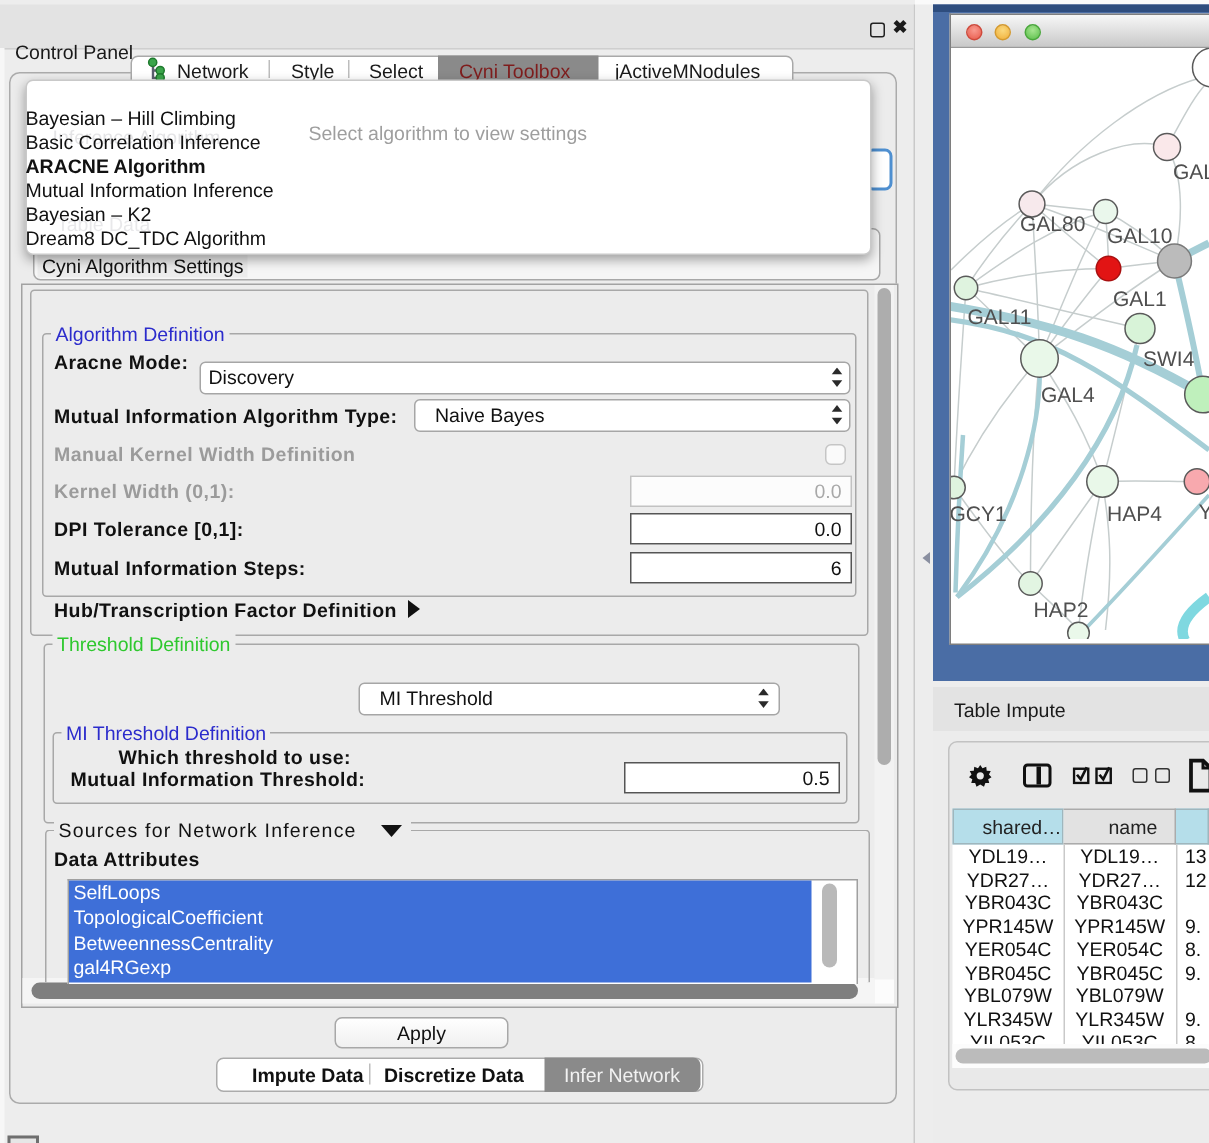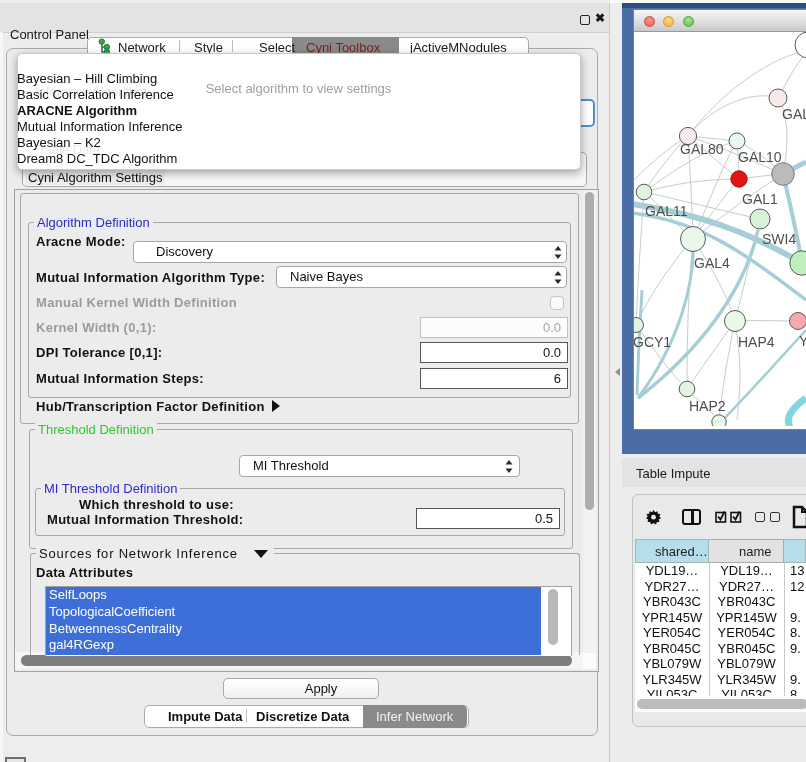--- a/index.html
+++ b/index.html
@@ -39,21 +39,21 @@
 <div class="abs" style="left:232px;top:40px;width:1px;height:12px;background:#BDBDBD;"></div>
 <div class="abs" style="left:292px;top:37px;width:107px;height:18px;background:#8A8A8A;"></div>
 <svg class="abs" style="left:97px;top:38px;" width="15" height="16" viewBox="0 0 15 16">
   <path d="M5 5 L5 14 L9 14 M5 9 L9 9" stroke="#5A5F6E" stroke-width="1.6" fill="none"></path>
   <circle cx="4.8" cy="3.6" r="2.7" fill="#3AA54A" stroke="#1F7A2E" stroke-width="1"></circle>
   <circle cx="9.8" cy="9" r="2.7" fill="#3AA54A" stroke="#1F7A2E" stroke-width="1"></circle>
   <circle cx="9.8" cy="13.8" r="2.7" fill="#3AA54A" stroke="#1F7A2E" stroke-width="1"></circle>
 </svg>
 <div class="abs" style="left:118px;top:40px;font-size:13px;color:#1A1A1A;">Network</div>
 <div class="abs" style="left:194px;top:40px;font-size:13px;color:#1A1A1A;">Style</div>
-<div class="abs" style="left:259px;top:40px;font-size:13px;color:#1A1A1A;">Select</div>
+<div class="abs" style="left:246px;top:40px;font-size:13px;color:#1A1A1A;">Select</div>
 <div class="abs" style="left:306px;top:40px;font-size:13px;color:#7f1d1d;">Cyni Toolbox</div>
 <div class="abs" style="left:410px;top:40px;font-size:13px;color:#1A1A1A;">jActiveMNodules</div>
 
 <div class="abs" style="left:577px;top:99px;width:14px;height:24px;border:2.5px solid #4E8FD0;border-radius:5px;background:#fff;"></div>
 <div class="abs" style="left:22px;top:152px;width:563px;height:33px;border:1px solid #A8A8A8;border-radius:5px;background:#F6F6F6;"></div>
 <div class="abs" style="left:26px;top:168px;font-size:12px;color:#6A6A6A;">g</div>
 
 <div class="abs" style="left:14px;top:189px;width:583px;height:481px;background:#ECECEC;border:1px solid #A2A2A2;"></div>
 
 <div class="abs" style="left:583px;top:190px;width:13px;height:479px;background:#F2F2F2;"></div>
@@ -63,21 +63,21 @@
 <div class="abs" style="left:15px;top:652px;width:568px;height:17px;background:#F5F5F5;"></div>
 <div class="abs" style="left:21px;top:655px;width:551px;height:11px;background:#7F7F7F;border-radius:6px;"></div>
 
 <div class="grp" style="left:20px;top:193px;width:557px;height:229px;"></div>
 <div class="grplab" style="left:25px;top:170px;color:#111;">Cyni Algorithm Settings</div>
 
 <div class="grp" style="left:28px;top:222px;width:541px;height:174px;"></div>
 <div class="grplab" style="left:34px;top:215px;color:#2B2BCC;">Algorithm Definition</div>
 
 <div class="lbl abs" style="left:36px;top:234px;text-align:right;">Aracne Mode:</div>
-<div class="combo" style="left:133px;top:241px;width:432px;height:20px;"><span style="padding-left:22px;">Discovery</span></div>
+<div class="combo" style="left:133px;top:241px;width:432px;height:20px;"><span style="padding-left:5px;">Discovery</span></div>
 <div class="arrows" style="left:554px;top:245px;"><svg width="8" height="13" viewBox="0 0 8 13">
       <path d="M4 0 L7.5 4.5 L0.5 4.5 Z" fill="#2A2A2A"></path>
       <path d="M4 13 L7.5 8.5 L0.5 8.5 Z" fill="#2A2A2A"></path>
     </svg></div>
 
 <div class="lbl abs" style="left:36px;top:270px;">Mutual Information Algorithm Type:</div>
 <div class="combo" style="left:276px;top:266px;width:289px;height:20px;"><span style="padding-left:13px;">Naive Bayes</span></div>
 <div class="arrows" style="left:554px;top:270px;"><svg width="8" height="13" viewBox="0 0 8 13">
       <path d="M4 0 L7.5 4.5 L0.5 4.5 Z" fill="#2A2A2A"></path>
       <path d="M4 13 L7.5 8.5 L0.5 8.5 Z" fill="#2A2A2A"></path>
@@ -117,21 +117,21 @@
 <div class="grplab" style="left:36px;top:546px;color:#111;z-index:3;letter-spacing:0.8px;">Sources for Network Inference</div>
 <div class="abs" style="left:210px;top:548px;width:64px;height:11px;background:#ECECEC;z-index:1;"></div>
 <div class="abs" style="left:254px;top:550px;width:0;height:0;border-left:7px solid transparent;border-right:7px solid transparent;border-top:8px solid #111;z-index:3;"></div>
 <div class="lbl abs" style="left:36px;top:565px;">Data Attributes</div>
 
 <div class="abs" style="left:45px;top:586px;width:525px;height:69px;background:#fff;border:1px solid #A0A0A0;border-bottom:none;"></div>
 <div class="abs" style="left:46px;top:587px;width:495px;height:68px;background:#3E6FD8;"></div>
 <div class="abs" style="left:49px;top:587px;font-size:13px;color:#fff;line-height:16.8px;">SelfLoops<br>TopologicalCoefficient<br>BetweennessCentrality<br>gal4RGexp</div>
 <div class="abs" style="left:548px;top:589px;width:10px;height:56px;background:#B9B9B9;border-radius:5px;"></div>
 
-<div class="abs" style="left:223px;top:678px;width:114px;height:19px;background:linear-gradient(#FFFFFF,#F0F0F0);border:1px solid #A8A8A8;border-radius:5px;text-align:center;font-size:13px;color:#111;line-height:19px;padding-left:40px;">Apply</div>
+<div class="abs" style="left:223px;top:678px;width:114px;height:19px;background:linear-gradient(#FFFFFF,#F0F0F0);border:1px solid #A8A8A8;border-radius:5px;text-align:center;font-size:13px;color:#111;line-height:19px;">Apply</div>
 
 <div class="abs" style="left:144px;top:705px;width:323px;height:21px;background:#fff;border:1px solid #ABABAB;border-radius:5px;"></div>
 <div class="abs" style="left:246px;top:709px;width:1px;height:14px;background:#BDBDBD;"></div>
 <div class="abs" style="left:363px;top:705px;width:104px;height:23px;background:#8A8A8A;border-radius:0 5px 5px 0;"></div>
 <div class="abs" style="left:168px;top:709px;font-size:13px;font-weight:bold;color:#111;">Impute Data</div>
 <div class="abs" style="left:256px;top:709px;font-size:13px;font-weight:bold;color:#111;">Discretize Data</div>
 <div class="abs" style="left:376px;top:709px;font-size:13px;color:#F2F2F2;">Infer Network</div>
 
 <div class="abs" style="left:5px;top:757px;width:17px;height:12px;border:2px solid #6F6F6F;background:#E6E6E6;"></div>
 

